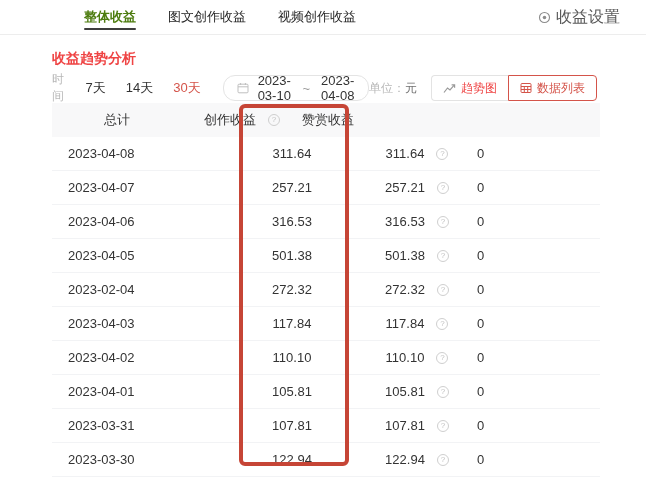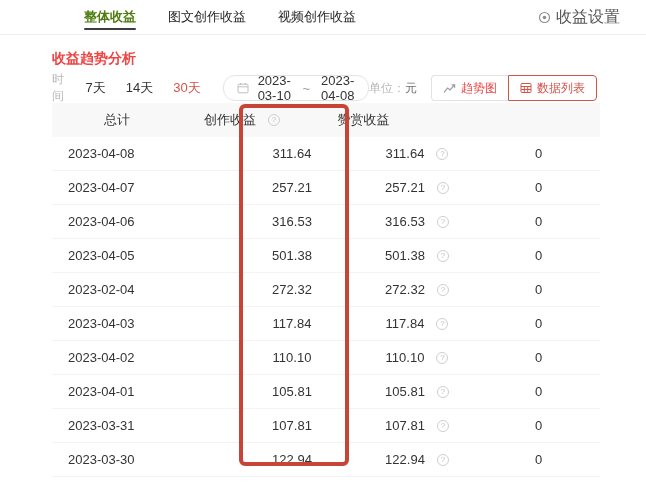--- a/index.html
+++ b/index.html
@@ -45,21 +45,21 @@
   .vbtn.selected{border:1px solid #d4544a;color:#d4544a;border-radius:0 4px 4px 0;}
 
   
   .table{margin-top:2px;width:548px;font-size:13px;}
   .thead{display:flex;align-items:center;height:34px;background:#f8f8f9;color:#333;}
   .trow{display:flex;align-items:center;height:33px;border-bottom:1px solid #f2f3f5;color:#333;}
   .cell{box-sizing:border-box;}
   .c1{width:175px;padding-left:16px;text-align:left;}
   .c2{width:130px;text-align:center;}
   .c3{width:120px;display:flex;align-items:center;justify-content:center;gap:12px;text-align:center;}
-  .c4{width:123px;text-align:center;}
+  .c4{width:123px;text-align:left;}
 
   .ic{display:inline-flex;align-items:center;line-height:0;}
   .help-ic{display:inline-flex;align-items:center;justify-content:center;
        width:12px;height:12px;border:1px solid #cfcfcf;border-radius:50%;
        color:#c2c2c2;font-size:8px;line-height:1;box-sizing:border-box;cursor:pointer;}
 
   
   .red-box{position:absolute;left:239px;top:104px;width:110px;height:362px;
        border:4px solid #c64536;border-radius:6px;box-sizing:border-box;
        pointer-events:none;}

